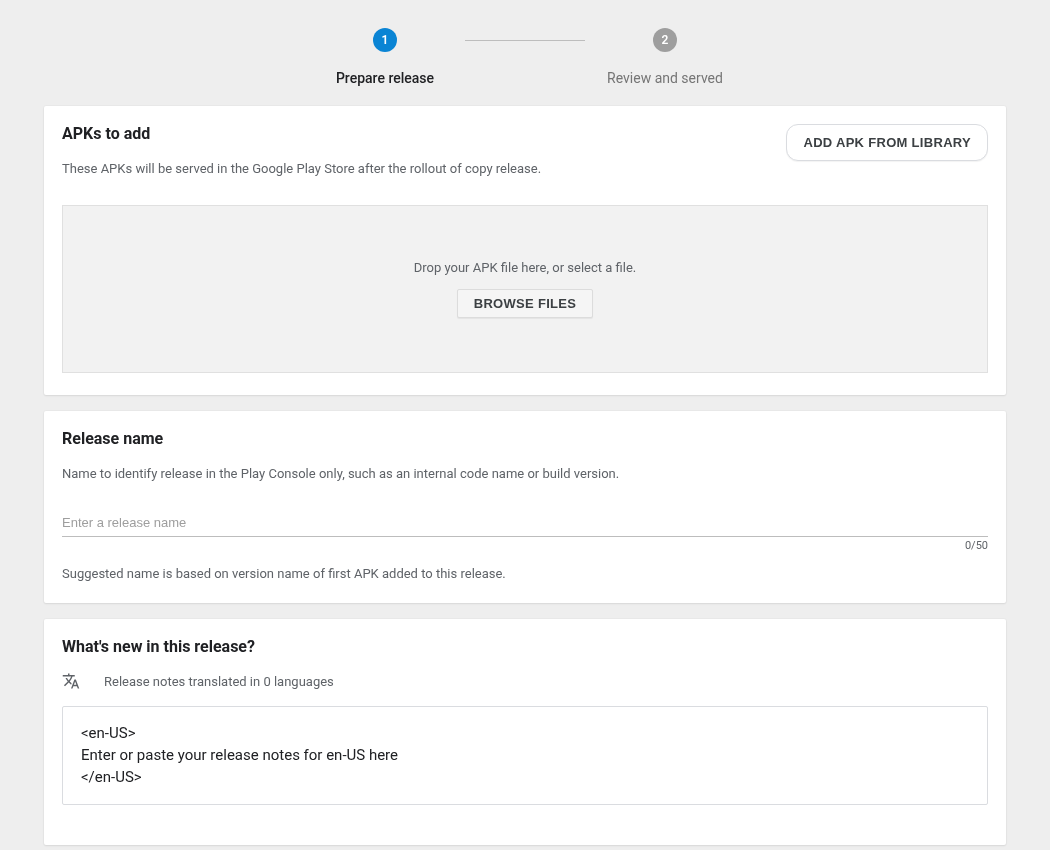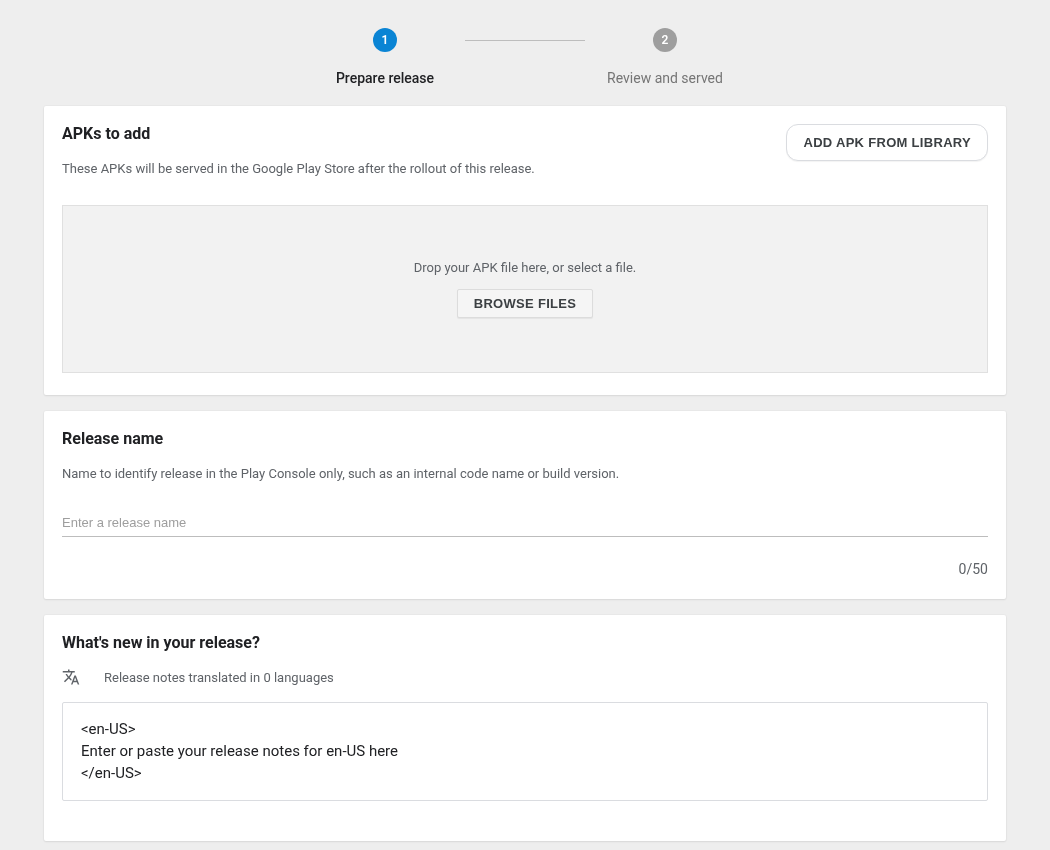--- a/index.html
+++ b/index.html
@@ -137,23 +137,23 @@
       padding: 10px 0 6px 0;
       outline: none;
       background: transparent;
       margin-top: 22px;
     }
     .text-input::placeholder {
       color: #9e9e9e;
     }
     .char-counter {
       text-align: right;
-      font-size: 14px;
-      color: #5f6368;
-      margin-top: 24px;
+      font-size: 11px;
+      color: #5f6368;
+      margin-top: 2px;
     }
     .hint {
       font-size: 13px;
       color: #5f6368;
       margin-top: 14px;
     }
     .translate-row {
       display: flex;
       align-items: center;
       gap: 24px;
@@ -195,39 +195,40 @@
       <div class="step-circle inactive">2</div>
       <div class="step-label inactive">Review and served</div>
     </div>
   </div>
 </div>
 
 <div class="card">
   <div class="card-header-row">
     <div>
       <div class="section-title">APKs to add</div>
-      <div class="section-desc">These APKs will be served in the Google Play Store after the rollout of this release.</div>
+      <div class="section-desc">These APKs will be served in the Google Play Store after the rollout of copy release.</div>
     </div>
     <button class="btn-outline">ADD APK FROM LIBRARY</button>
   </div>
   <div class="dropzone">
     <div class="dropzone-text">Drop your APK file here, or select a file.</div>
     <button class="btn-flat">BROWSE FILES</button>
   </div>
 </div>
 
 <div class="card">
   <div class="section-title">Release name</div>
   <div class="section-desc">Name to identify release in the Play Console only, such as an internal code name or build version.</div>
   <input type="text" class="text-input" placeholder="Enter a release name" style="">
   <div class="char-counter">0/50</div>
+  <div class="hint">Suggested name is based on version name of first APK added to this release.</div>
 </div>
 
 <div class="card" style="padding-bottom:40px;">
-  <div class="section-title">What's new in your release?</div>
+  <div class="section-title">What's new in this release?</div>
   <div class="translate-row">
     <span class="translate-icon">
       <svg viewBox="0 0 24 24" fill="currentColor">
           <path d="M12.87 15.07l-2.54-2.51.03-.03A17.52 17.52 0 0 0 14.07 6H17V4h-7V2H8v2H1v2h11.17C11.5 7.92 10.44 9.75 9 11.35 8.07 10.32 7.3 9.19 6.69 8h-2c.73 1.63 1.73 3.17 2.98 4.56l-5.09 5.02L4 19l5-5 3.11 3.11.76-2.04zM18.5 10h-2L12 22h2l1.12-3h4.75L21 22h2l-4.5-12zm-2.62 7l1.62-4.33L19.12 17h-3.24z"></path>
         </svg>
     </span>
     <span class="translate-text">Release notes translated in 0 languages</span>
   </div>
   <div class="notes-box">&lt;en-US&gt;
 Enter or paste your release notes for en-US here

